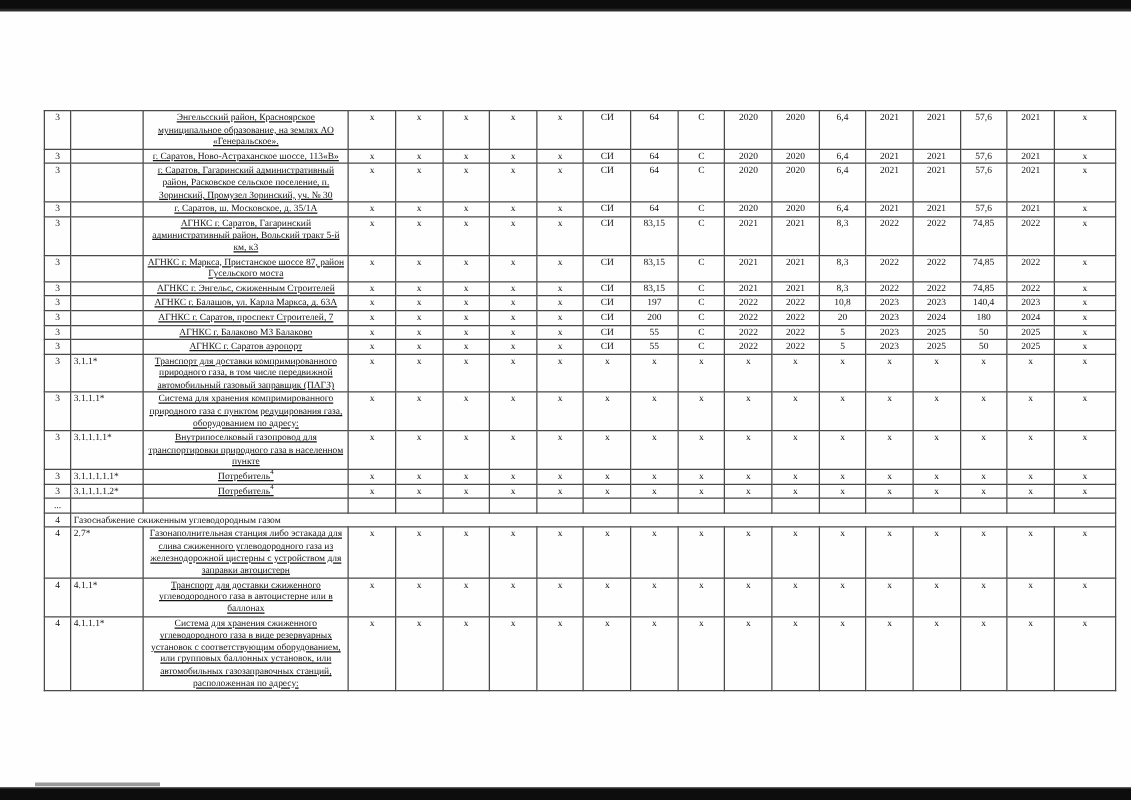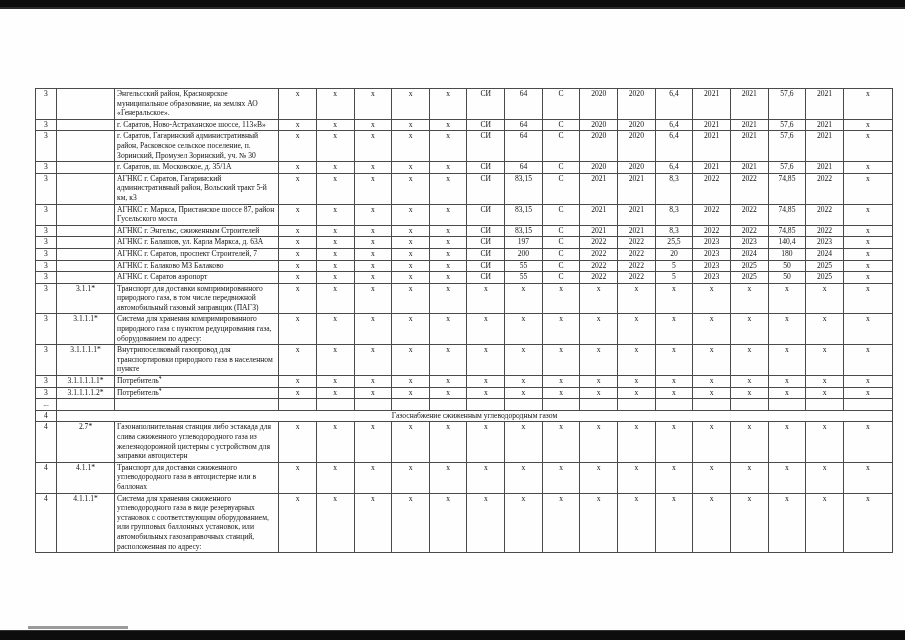--- a/index.html
+++ b/index.html
@@ -38,24 +38,24 @@
     line-height: 9.6px;
     color: #141414;
   }
   table.main td {
     border: 1px solid #4a4a4a;
     vertical-align: top;
     padding: 0px 2px 1px 2px;
     overflow: hidden;
   }
   td.c-num   { text-align: center; }
-  td.c-code  { text-align: center; }
-  td.c-desc  { text-align: left; padding-left: 3px; }
+  td.c-code  { }
+  td.c-desc  { text-align: center; padding-left: 3px; text-decoration: underline; }
   td.c-val   { text-align: center; }
-  td.c-merged { text-align: center; }
+  td.c-merged { text-align: left; }
   sup { font-size: 5.5px; line-height: 0; }
   tr.thin td { height: 8px; }
 </style>
 </head>
 <body>
 
 <div class="page">
 
   <div class="scan-bar top"></div>
 
@@ -237,21 +237,21 @@
           <td class="c-val">x</td>
           <td class="c-val">x</td>
           <td class="c-val">x</td>
           <td class="c-val">x</td>
           <td class="c-val">x</td>
           <td class="c-val">СИ</td>
           <td class="c-val">197</td>
           <td class="c-val">С</td>
           <td class="c-val">2022</td>
           <td class="c-val">2022</td>
-          <td class="c-val">25,5</td>
+          <td class="c-val">10,8</td>
           <td class="c-val">2023</td>
           <td class="c-val">2023</td>
           <td class="c-val">140,4</td>
           <td class="c-val">2023</td>
           <td class="c-val">x</td>
         </tr>
         <tr>
           <td class="c-num">3</td>
           <td class="c-code"></td>
           <td class="c-desc">АГНКС г. Саратов, проспект Строителей, 7</td>

